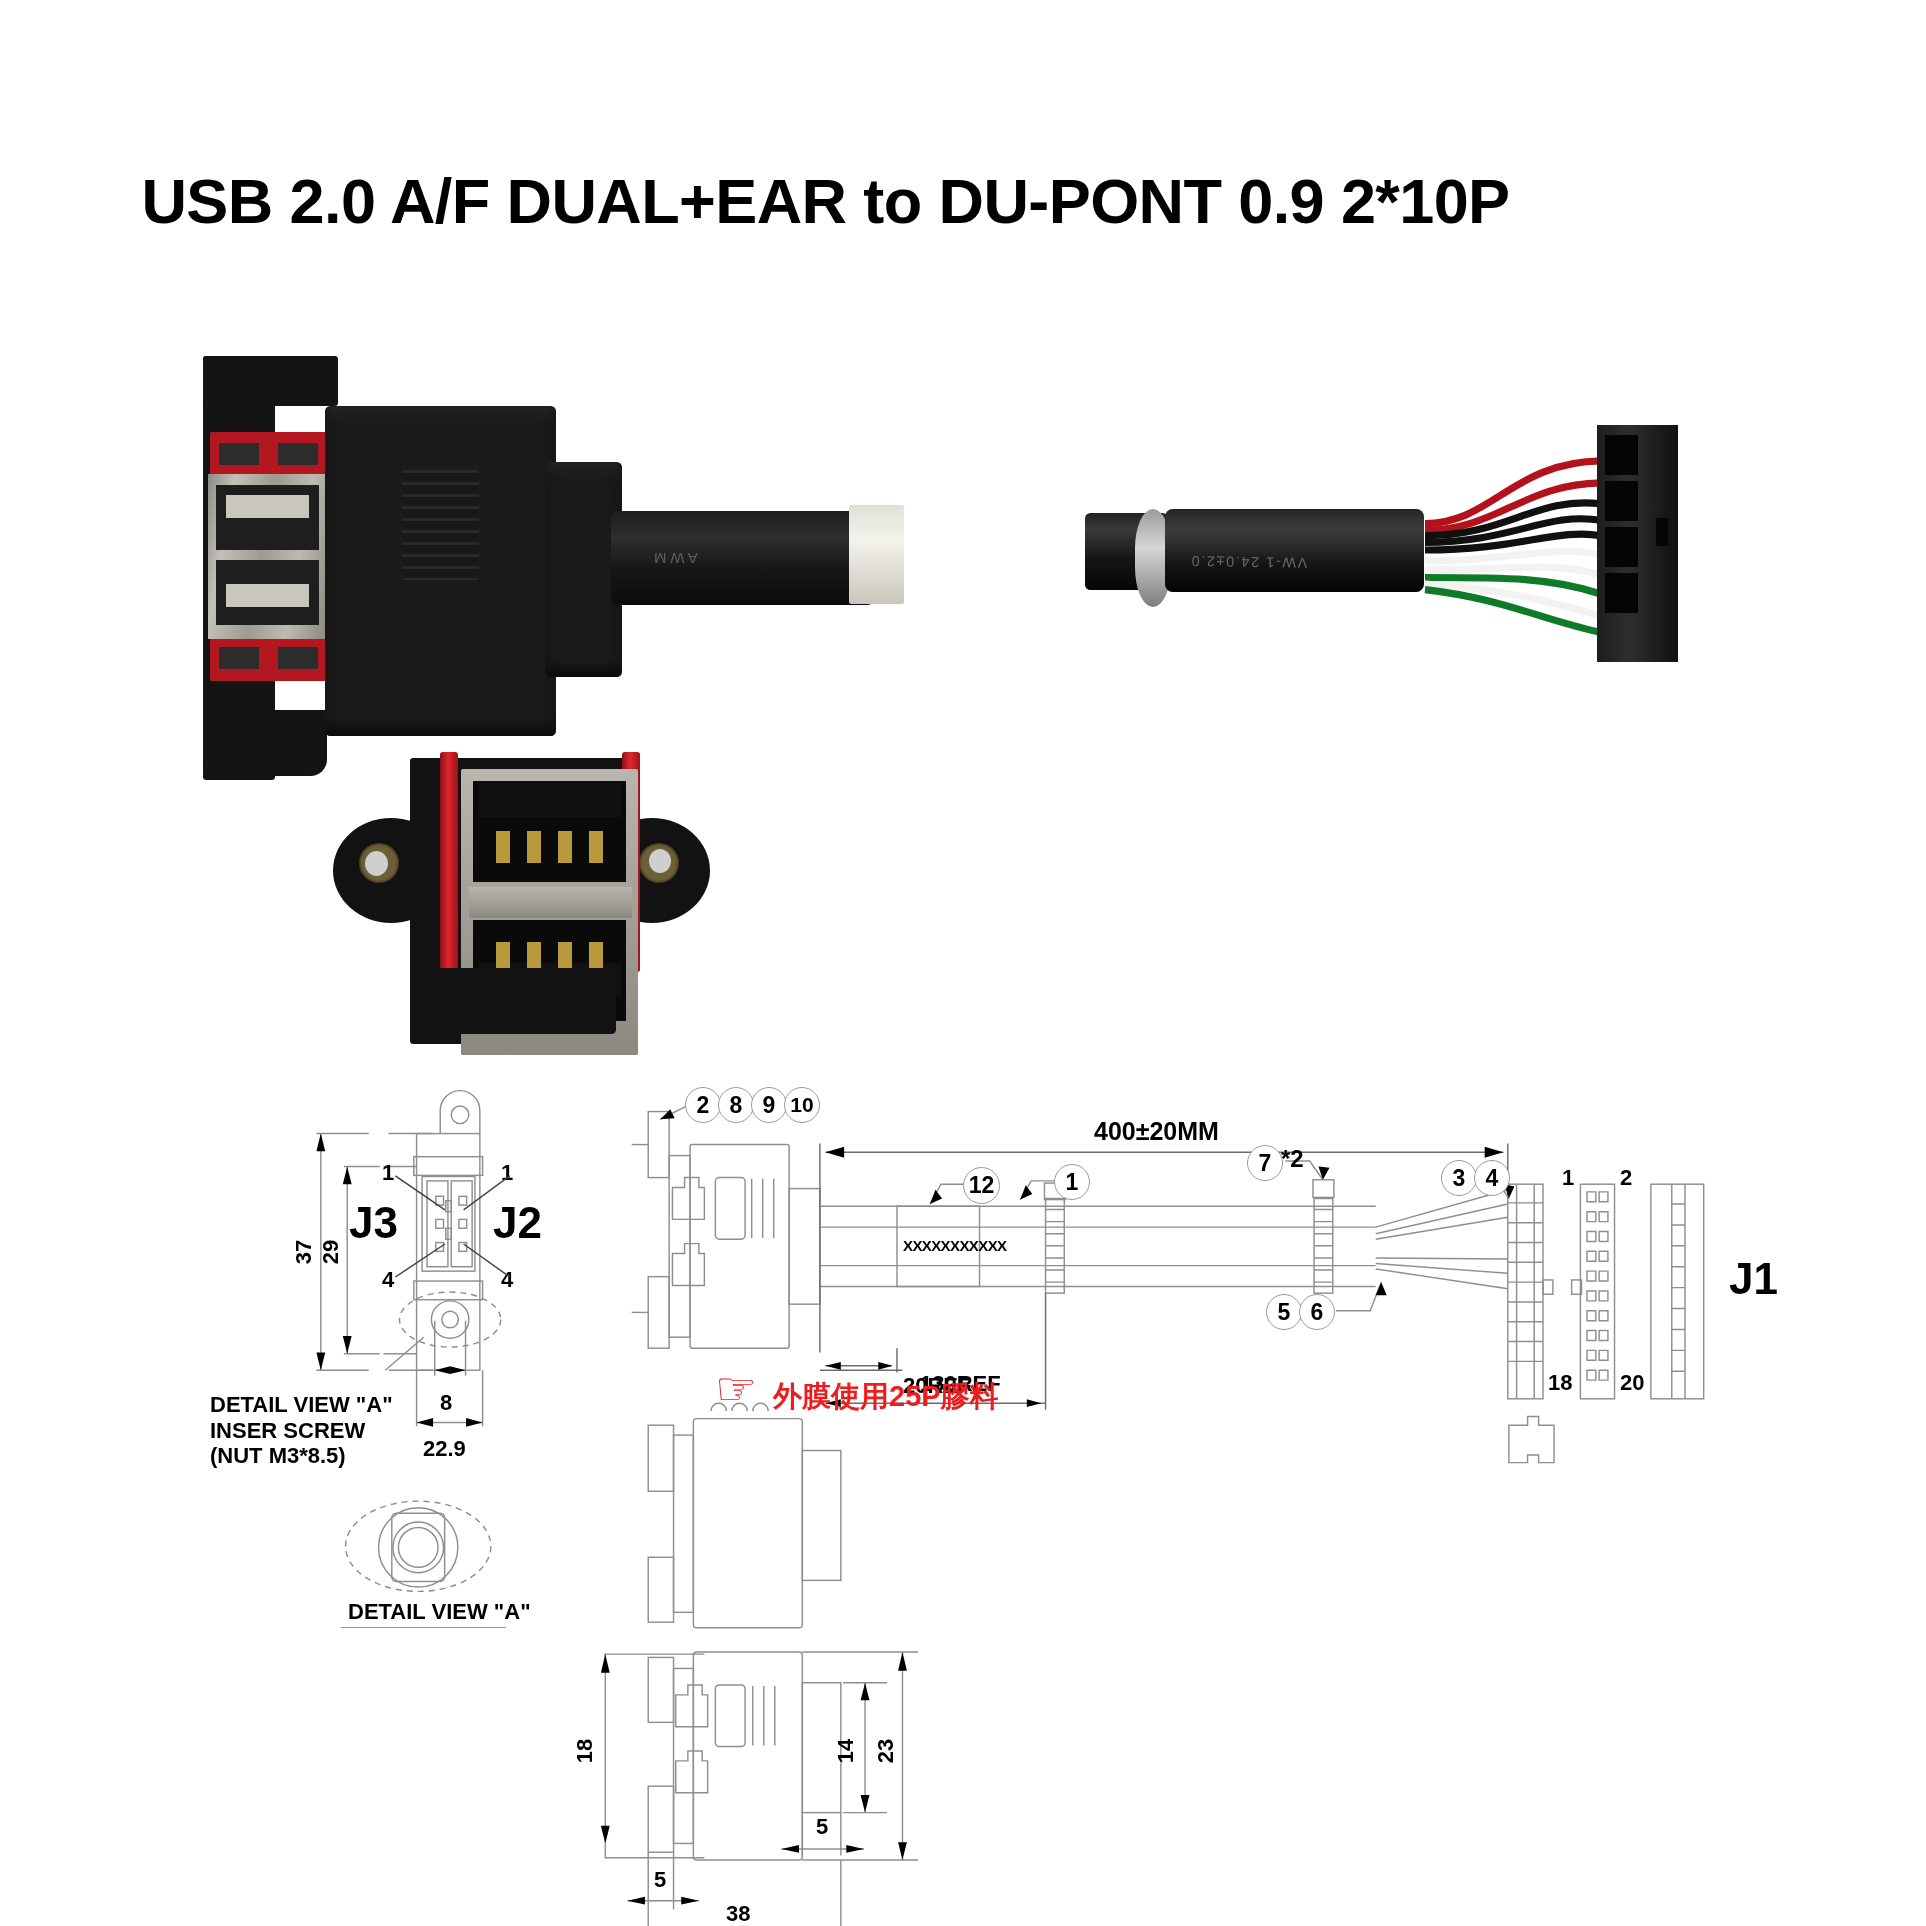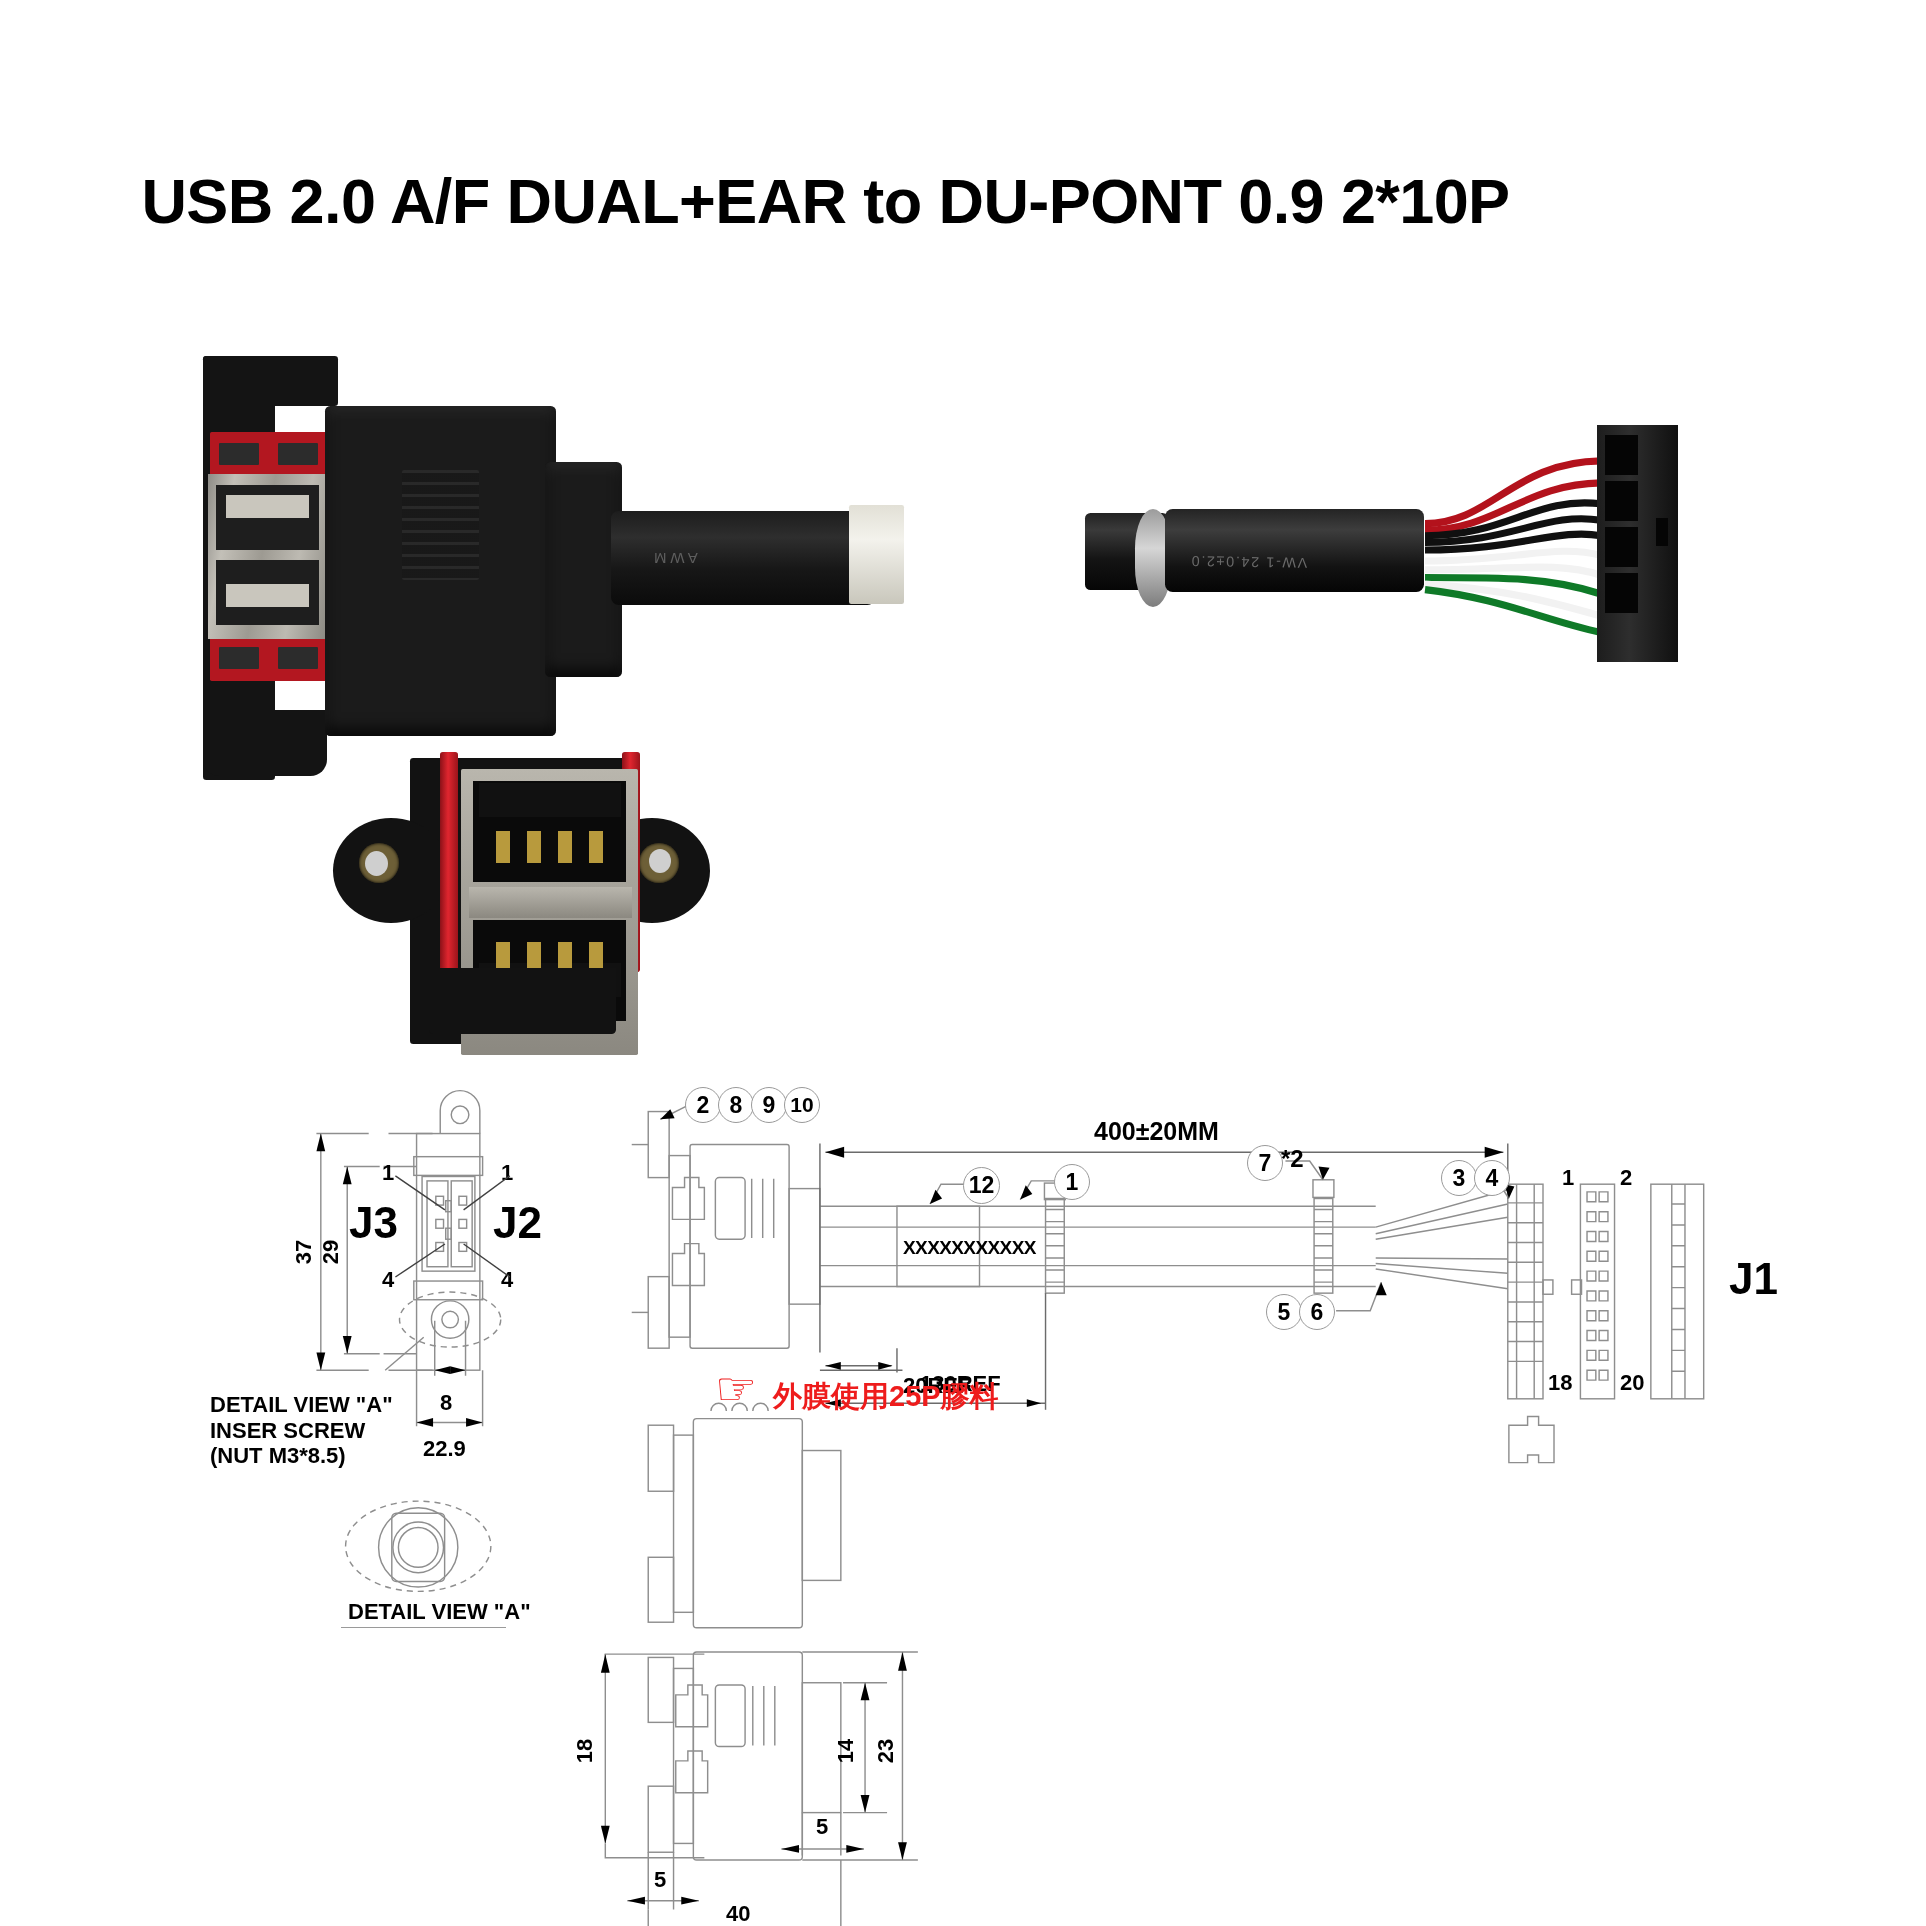--- a/index.html
+++ b/index.html
@@ -376,21 +376,21 @@
 
 <div class="lbl dim-txt" style="left:1094px;top:55px;font-size:25px;">400±20MM</div>
 
 <div class="balloon" style="left:685px;top:25px;width:34px;height:34px;">2</div>
 <div class="balloon" style="left:718px;top:25px;width:34px;height:34px;">8</div>
 <div class="balloon" style="left:751px;top:25px;width:34px;height:34px;">9</div>
 <div class="balloon" style="left:784px;top:25px;width:34px;height:34px;font-size:21px;">10</div>
 
 <div class="balloon" style="left:963px;top:105px;width:35px;height:35px;">12</div>
 <div class="balloon" style="left:1054px;top:102px;width:34px;height:34px;">1</div>
-<div class="lbl" style="left:903px;top:175px;font-size:19px;letter-spacing:-0.6px;">XXXXXXXXXXX</div>
+<div class="lbl" style="left:903px;top:175px;font-size:15px;letter-spacing:-0.6px;">XXXXXXXXXXX</div>
 
 <div class="balloon" style="left:1247px;top:83px;width:34px;height:34px;">7</div>
 <div class="lbl" style="left:1281px;top:83px;font-size:24px;font-weight:bold;">*2</div>
 
 <div class="balloon" style="left:1266px;top:232px;width:34px;height:34px;">5</div>
 <div class="balloon" style="left:1299px;top:232px;width:34px;height:34px;">6</div>
 
 <div class="balloon" style="left:1441px;top:98px;width:34px;height:34px;">3</div>
 <div class="balloon" style="left:1474px;top:98px;width:34px;height:34px;">4</div>
 
@@ -404,15 +404,15 @@
 <div class="lbl pin-lbl" style="left:1620px;top:103px;">2</div>
 <div class="lbl pin-lbl" style="left:1548px;top:308px;">18</div>
 <div class="lbl pin-lbl" style="left:1620px;top:308px;">20</div>
 <div class="lbl big-lbl" style="left:1729px;top:192px;">J1</div>
 
 <div class="lbl dim-txt-rot" style="left:573px;top:676px;">18</div>
 <div class="lbl dim-txt-rot" style="left:834px;top:676px;">14</div>
 <div class="lbl dim-txt-rot" style="left:874px;top:676px;">23</div>
 <div class="lbl dim-txt" style="left:654px;top:805px;">5</div>
 <div class="lbl dim-txt" style="left:816px;top:752px;">5</div>
-<div class="lbl dim-txt" style="left:726px;top:839px;">40</div>
+<div class="lbl dim-txt" style="left:726px;top:839px;">38</div>
 </div>
 
 
 </body></html>

